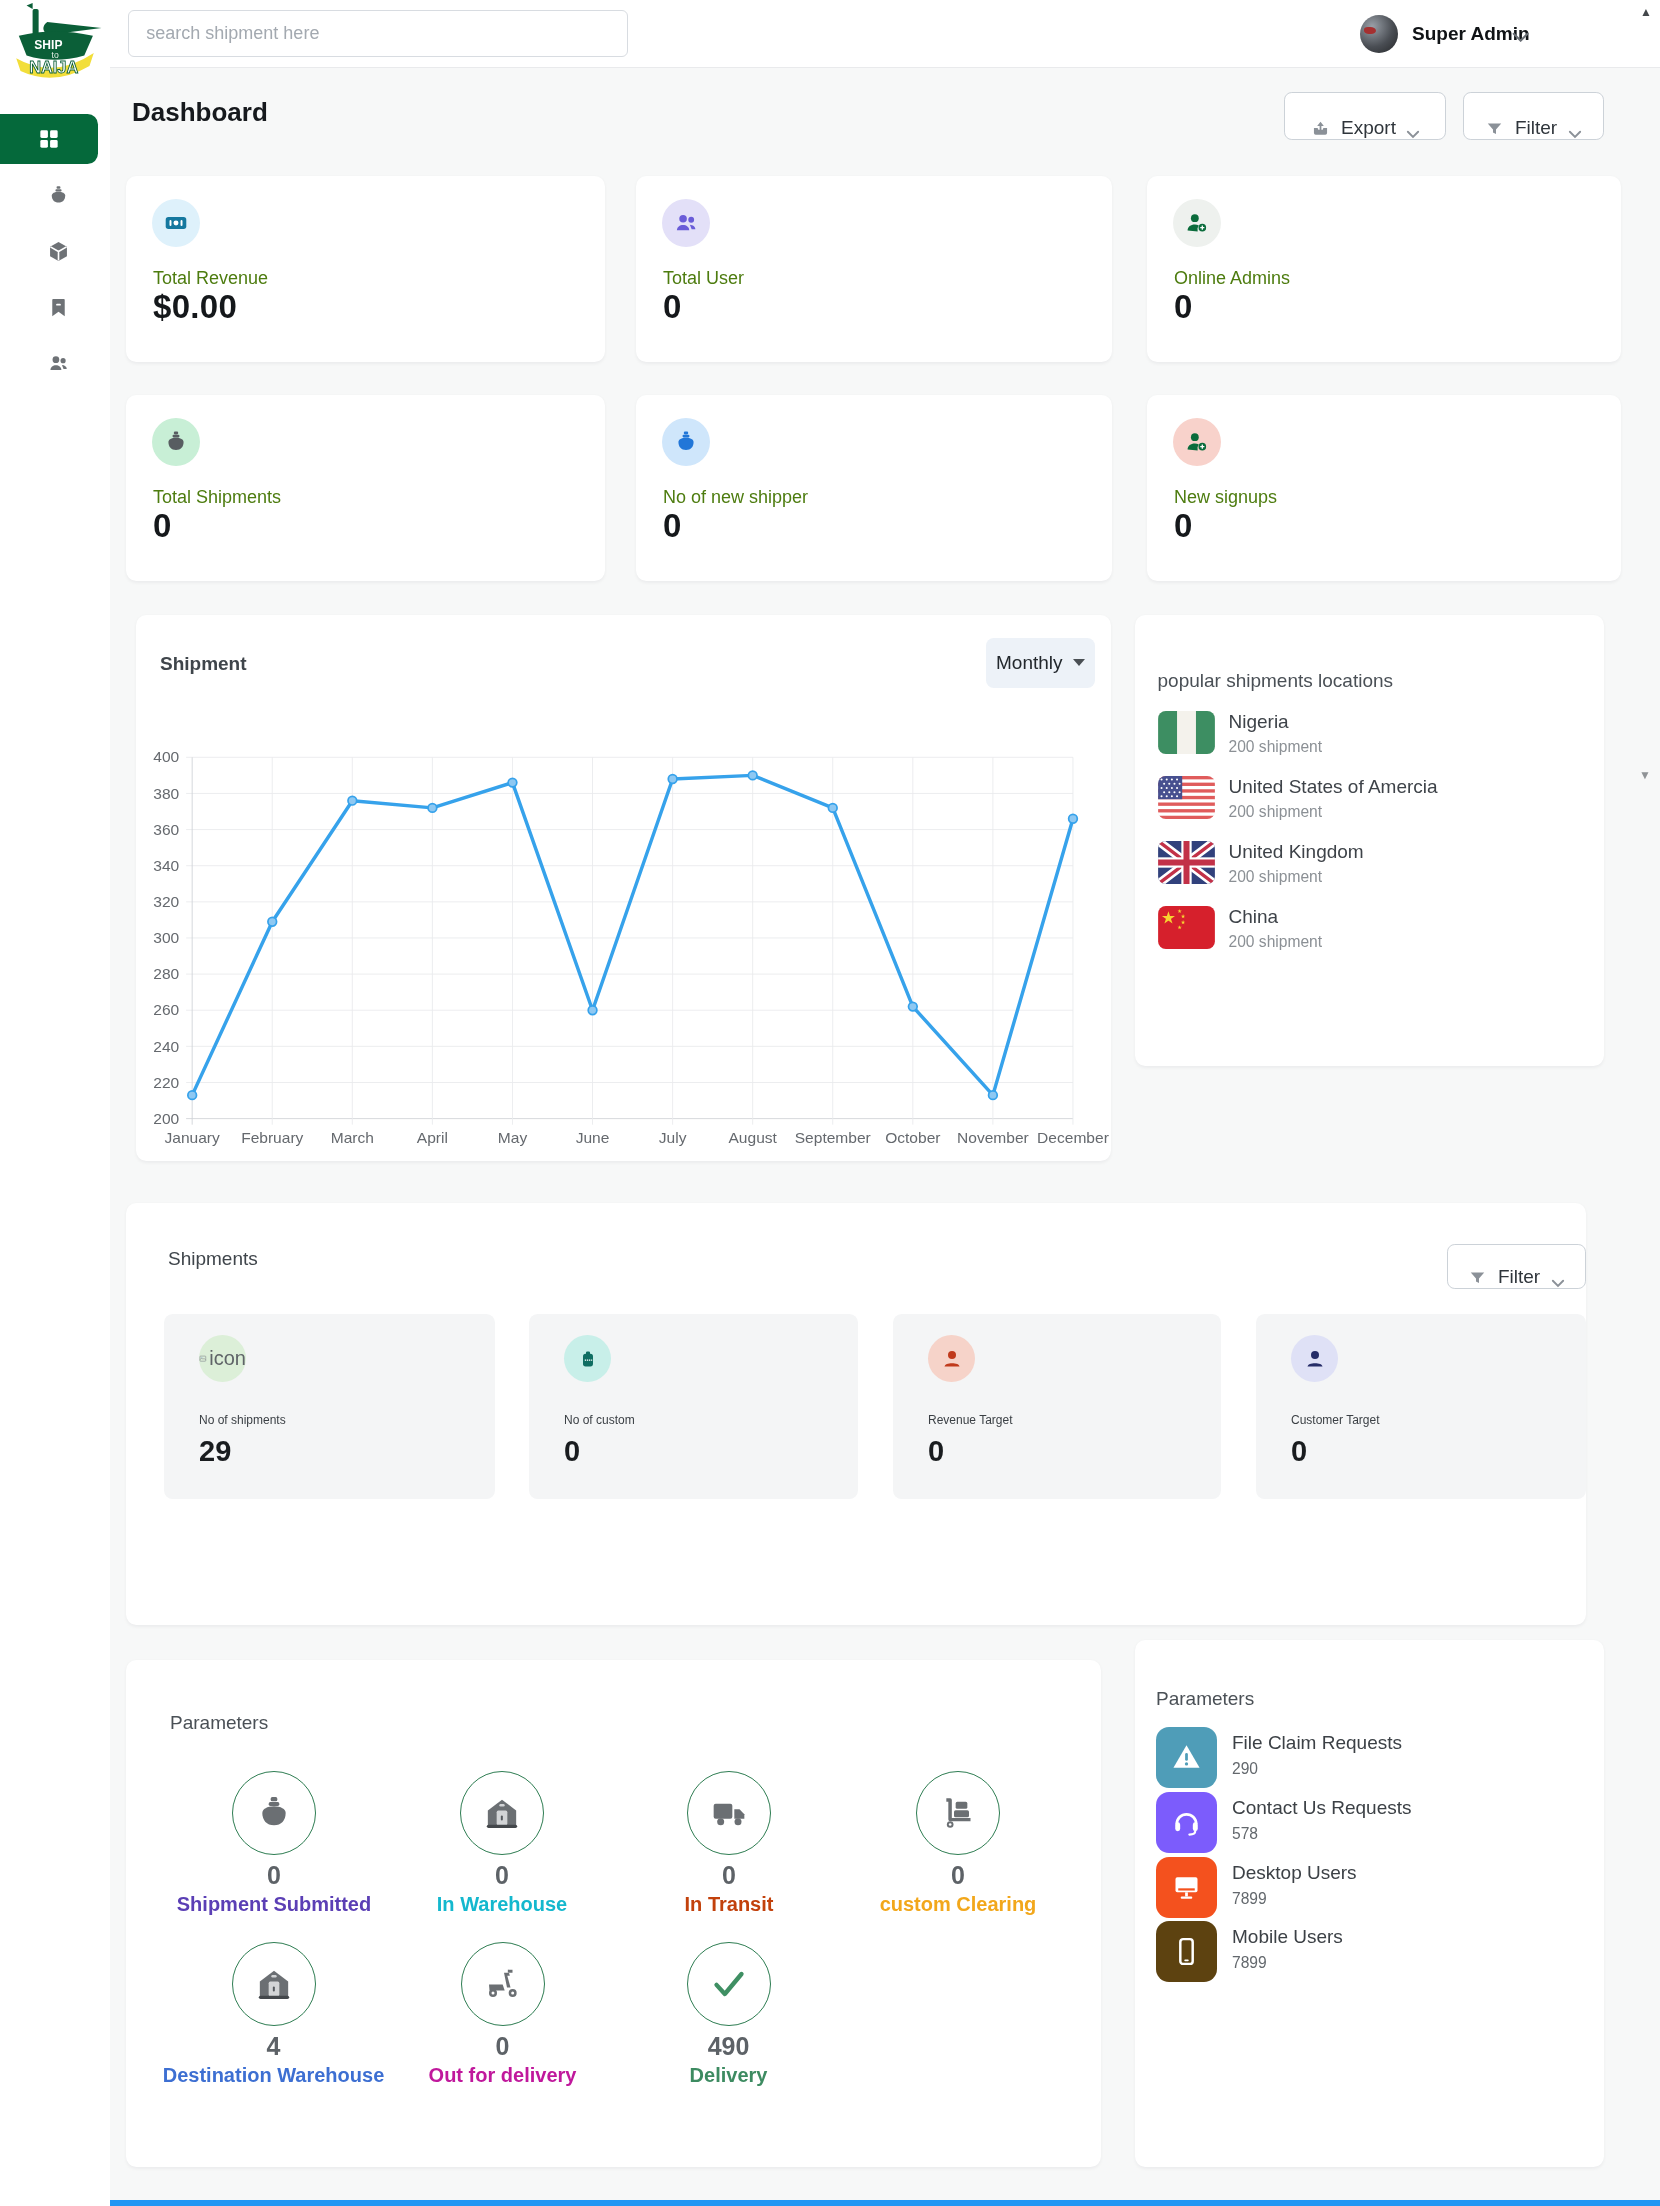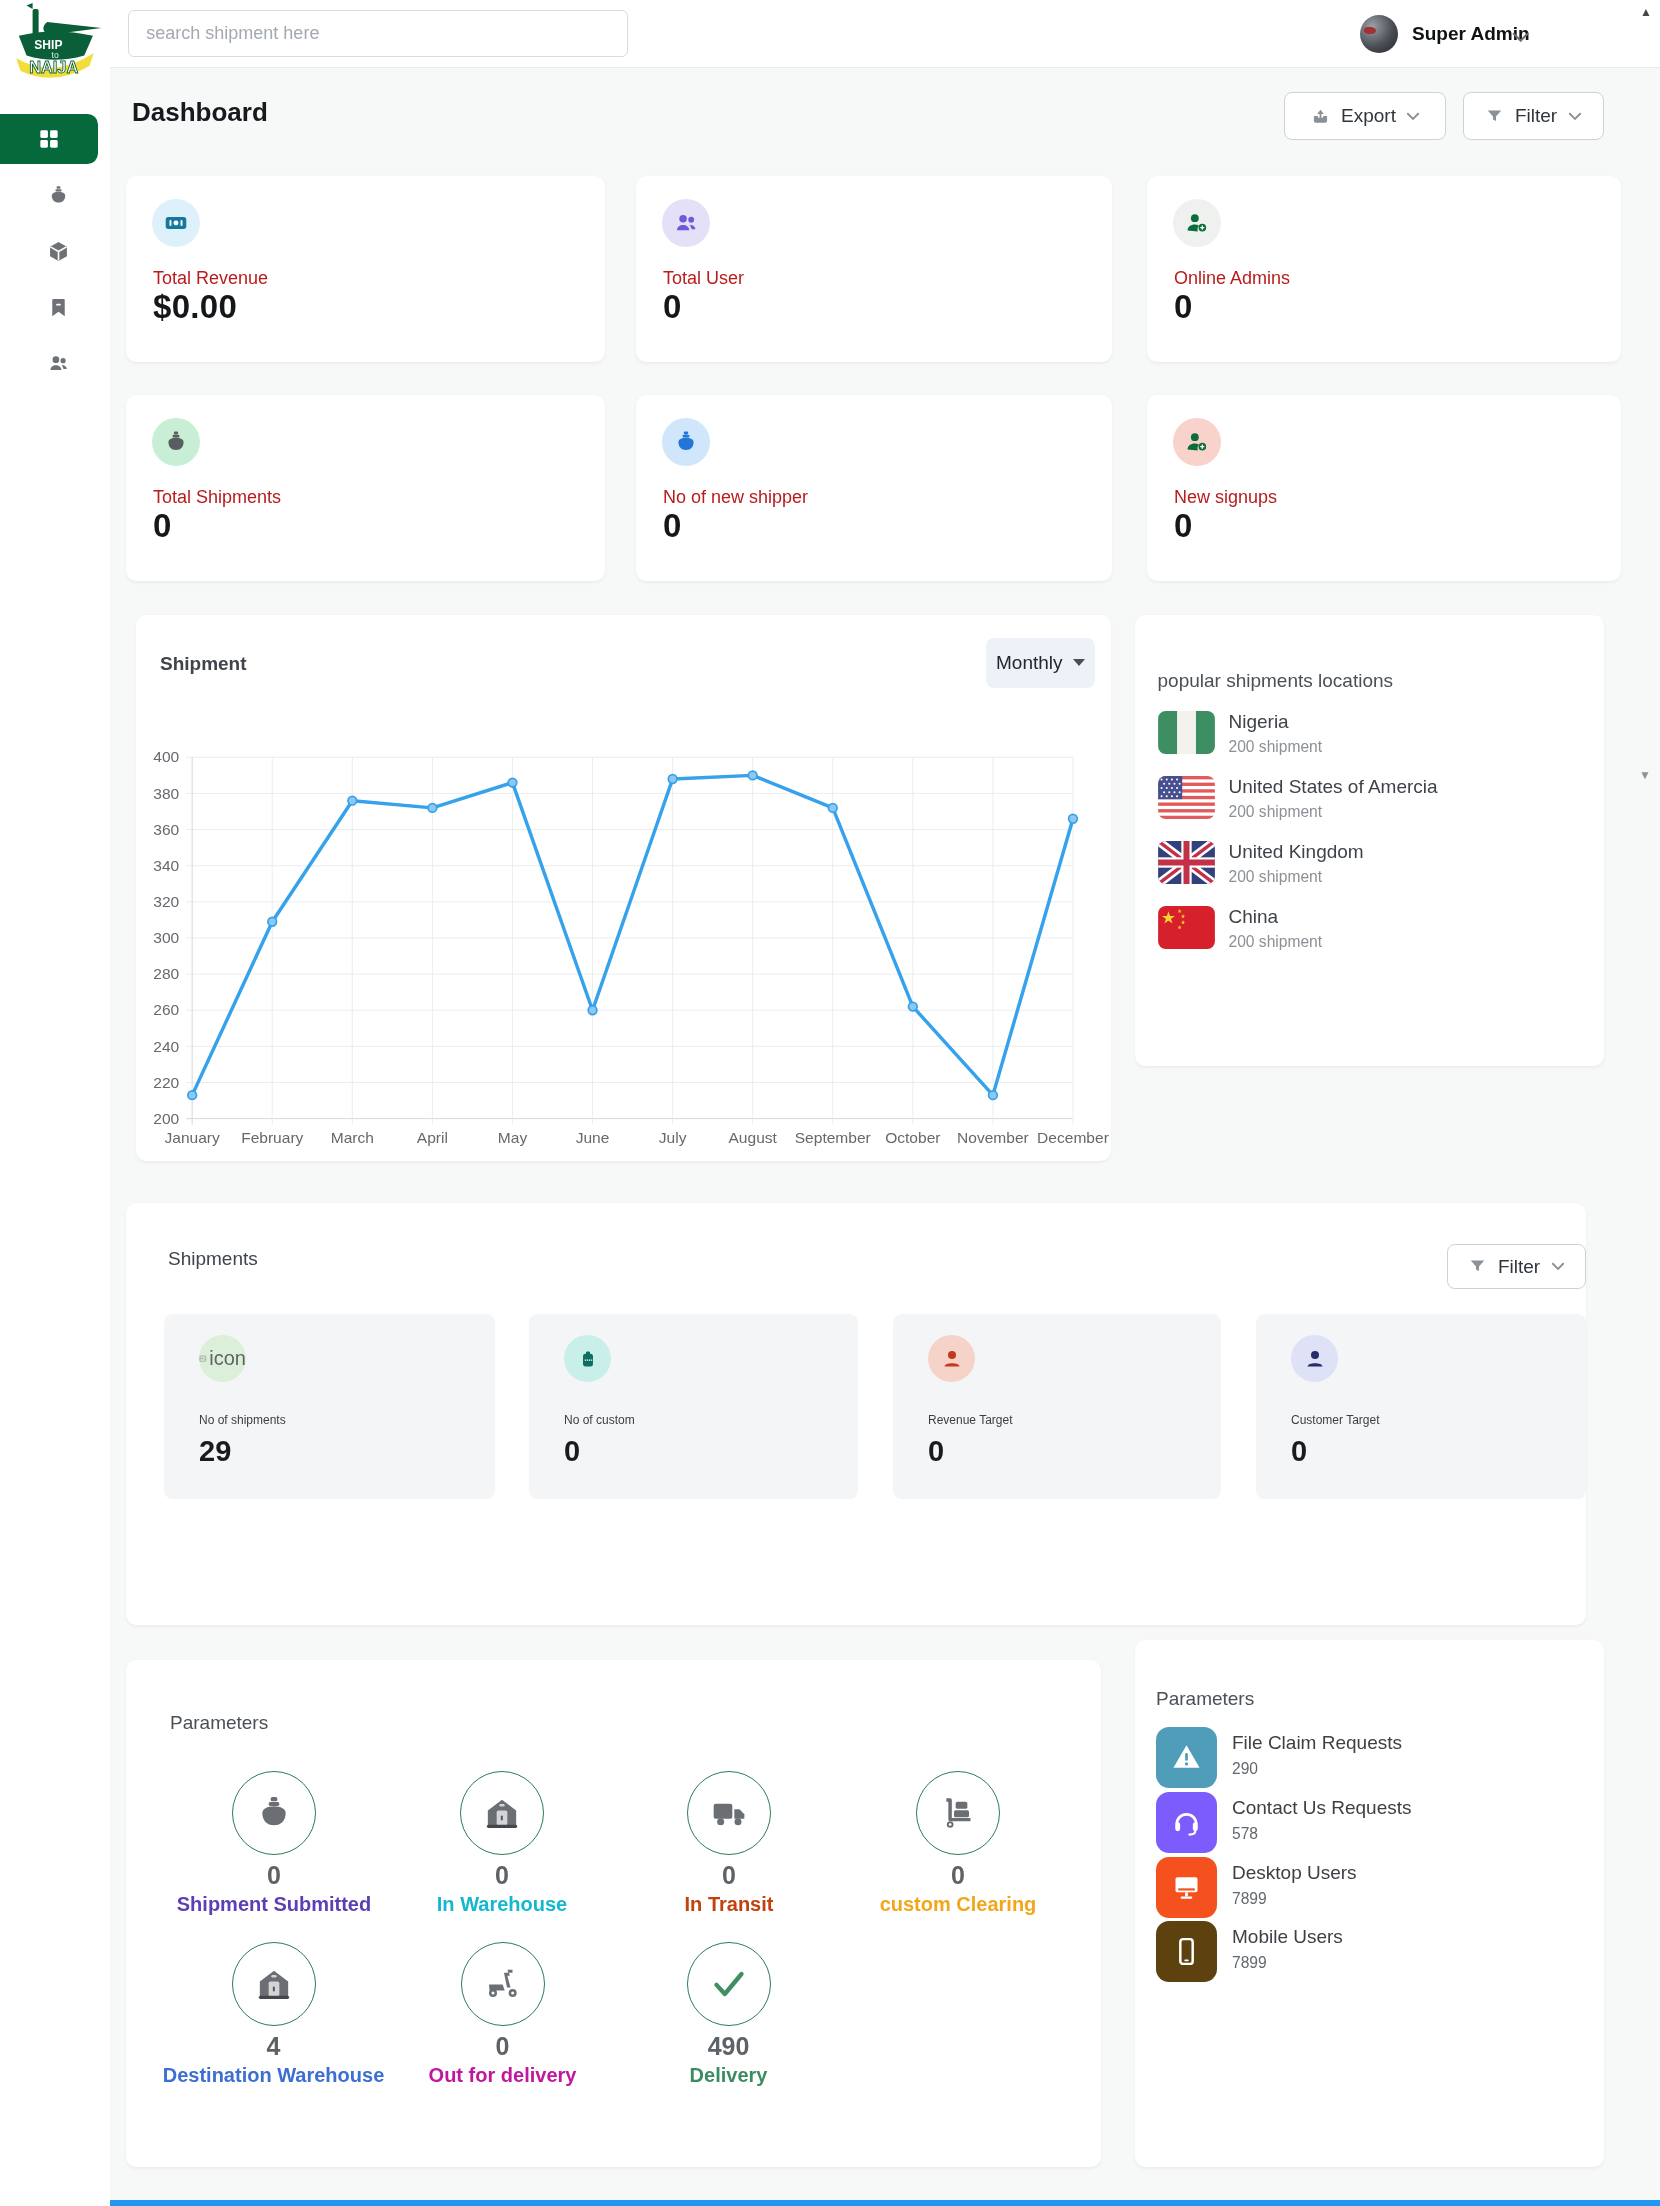--- a/index.html
+++ b/index.html
@@ -17,28 +17,28 @@
   .user-caret{position:absolute;left:1512px;top:29px;color:#6a6f75}
   
   .sidebar{position:absolute;left:0;top:0;width:110px;height:2207px;background:#fff}
   .logo{position:absolute;left:4.3px;top:2.6px;width:102px;height:81px}
   .nav-active{position:absolute;left:0;top:114px;width:98px;height:50px;background:#05693b;border-radius:0 10.4px 10.4px 0;display:flex;align-items:center;justify-content:center;cursor:pointer}
   .nav-active svg{width:26px;height:26px;color:#fff}
   .nav-item{position:absolute;left:43px;width:31px;height:31px;display:flex;align-items:center;justify-content:center;color:#6e7276;cursor:pointer}
   .nav-item svg{width:23px;height:23px}
   
   .page-title{position:absolute;left:132px;top:97px;font-size:26px;font-weight:700;color:#16191d}
-  .btn{position:absolute;display:flex;align-items:center;justify-content:center;gap:10.4px;background:#fff;border:0.9px solid #ccd2d8;border-radius:7.8px;font-size:19px;color:#2f353b;cursor:pointer}
+  .btn{position:absolute;display:flex;align-items:flex-end;justify-content:center;gap:10.4px;background:#fff;border:0.9px solid #ccd2d8;border-radius:7.8px;font-size:19px;color:#2f353b;cursor:pointer}
   .btn svg{color:#8b9198}
   .chev{color:#565b60}
   
   .stat-card{height:186px}
   .stat-icon{position:absolute;left:26px;top:22.5px;width:48px;height:48px;border-radius:50%;display:flex;align-items:center;justify-content:center}
   .stat-icon svg{width:26px;height:26px}
-  .stat-label{position:absolute;left:27px;top:92px;font-size:18px;color:#b91c1c}
+  .stat-label{position:absolute;left:27px;top:92px;font-size:18px;color:#4d7c0f}
   .stat-value{position:absolute;left:27px;top:112px;font-size:33px;font-weight:700;color:#15181b;letter-spacing:0.3px}
   
   .chip{position:absolute;left:850px;top:22.5px;width:109px;height:50px;background:#edf2f8;border-radius:7.8px;display:flex;align-items:center;justify-content:center;gap:10.4px;font-size:19px;color:#23282d;cursor:pointer}
   .tri-down{width:0;height:0;border-left:6px solid transparent;border-right:6px solid transparent;border-top:7.8px solid #4a4f54}
   .legend{position:absolute;left:56px;top:115px;width:881px;display:flex;align-items:center;justify-content:center;gap:10.4px}
   .legend-swatch{width:40px;height:14.7px;background:#a9d3f3;border:2.6px solid #36A2EB}
   .legend-label{font-size:16.4px;color:#6a6e73}
   .sec-title{position:absolute;font-size:19px;color:#3f454b;font-weight:600}
   
   .loc-item{position:absolute;left:22.5px;width:424px;height:50px}

